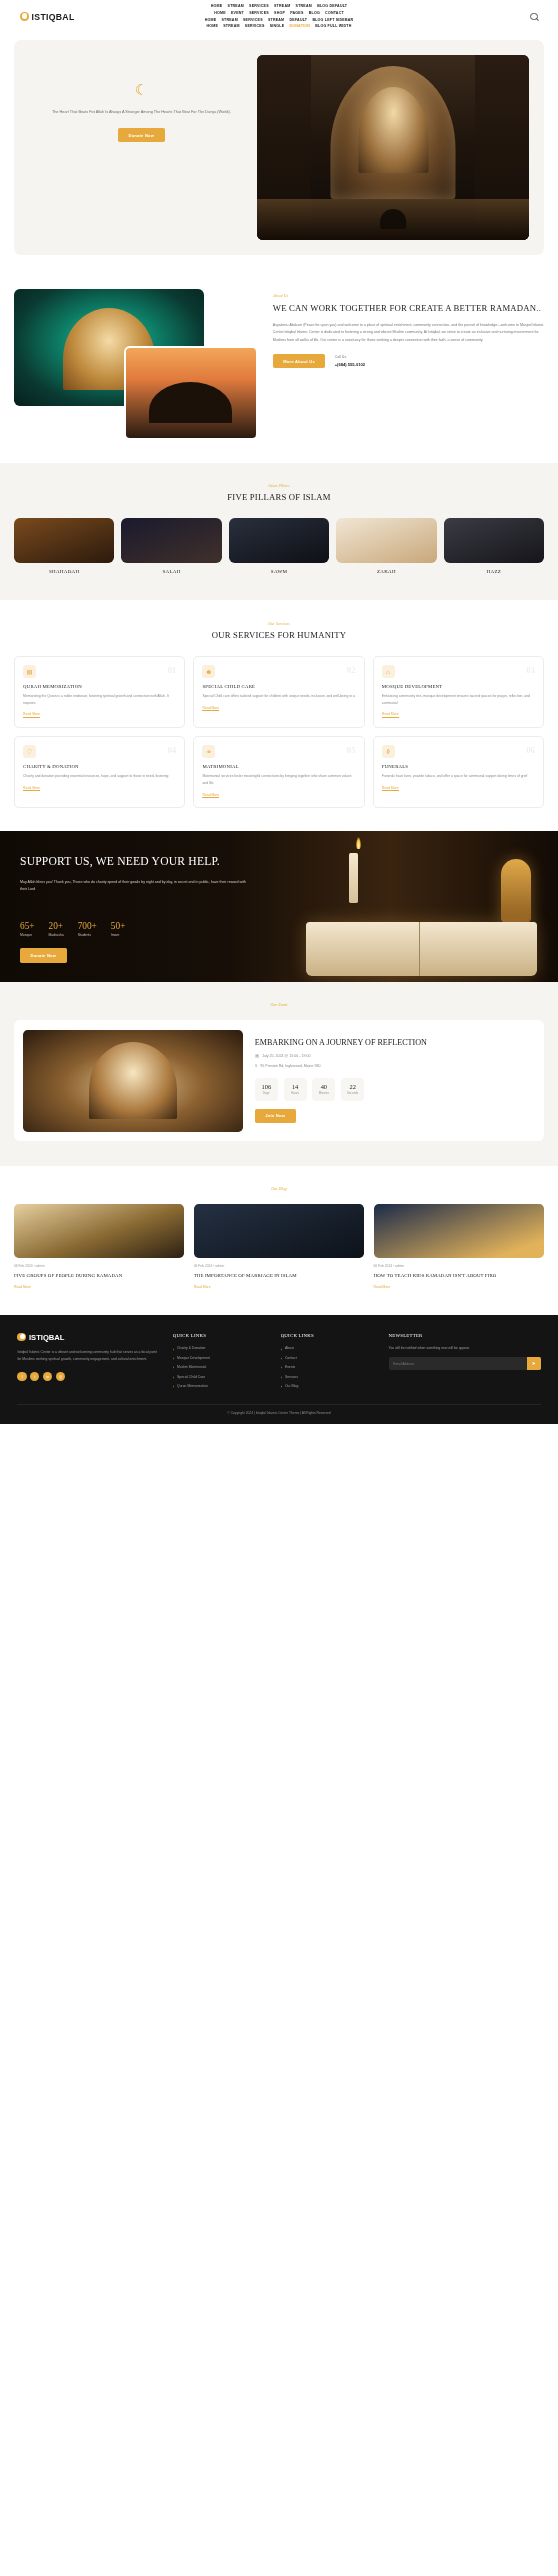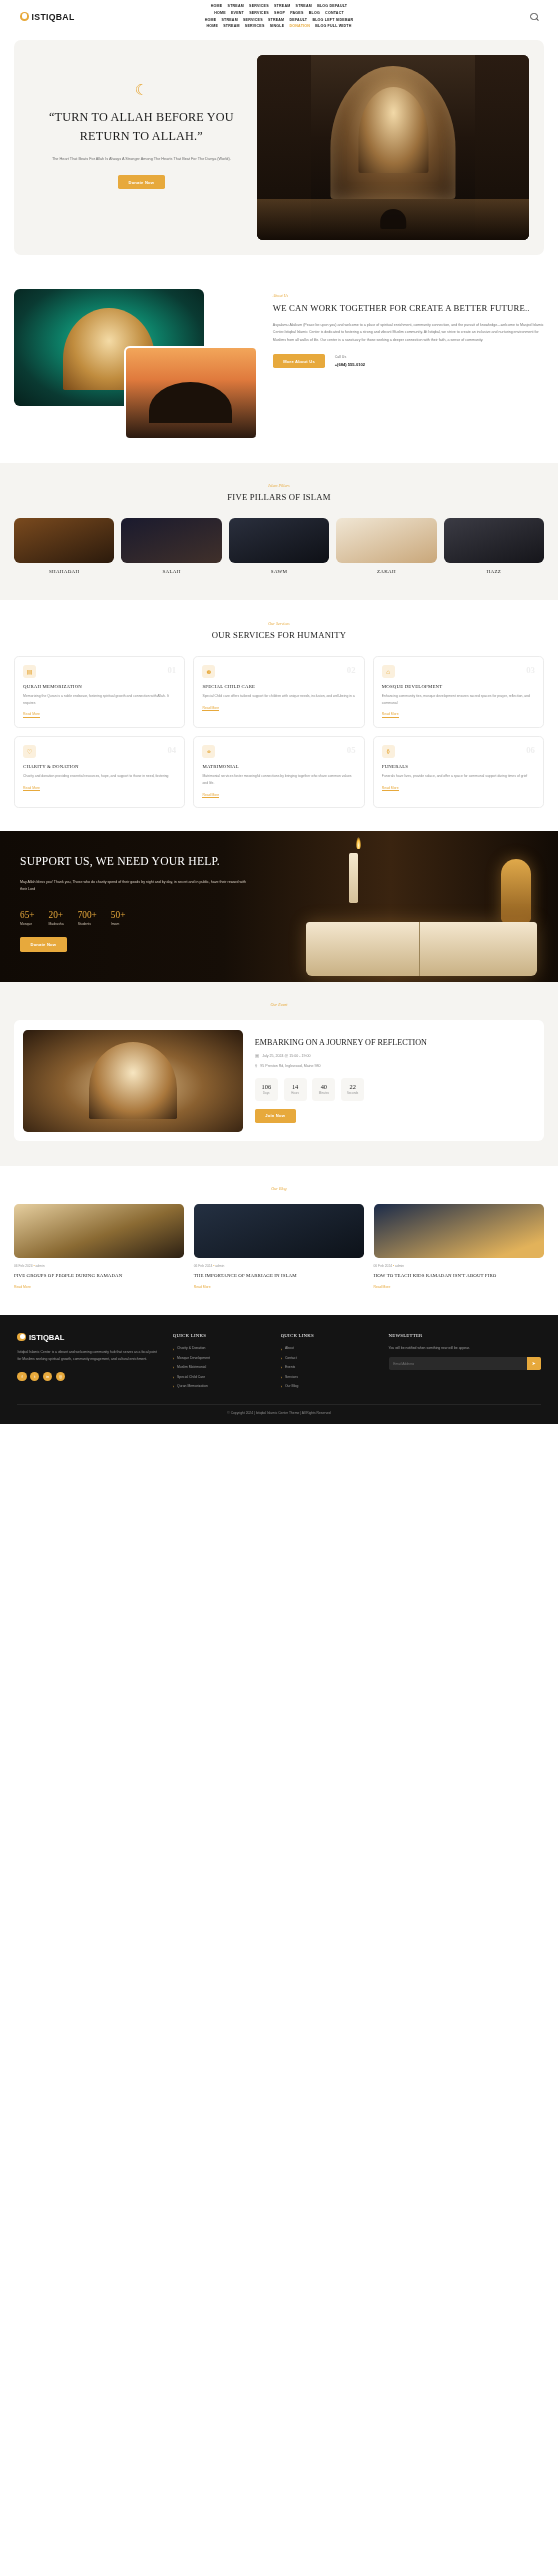--- a/index.html
+++ b/index.html
@@ -151,21 +151,21 @@
   .svc-more { font-size: 3.4px; color: #e7a93c; margin-top: 5.8px; display:inline-block; border-bottom:0.6px solid #e7a93c; padding-bottom:0.6px; cursor:pointer;}
 
   
   .support {
     display: flex; min-height: 151px; position: relative; overflow: hidden;
     background: linear-gradient(90deg,#100a05 0%, #160e07 40%, #3a2410 70%, #120b05 100%);
   }
   .support-left { width: 52%; padding: 22px 17.4px 17.4px 20px; color: #fff; position: relative; z-index: 2; }
   .support-title { font-family:"Liberation Serif", serif; font-size: 11.6px; line-height: 1.5; letter-spacing:0.2px; }
   .support-body { font-size: 3.6px; line-height: 2.1; color: #d9cfc2; margin-top: 8.1px; width: 92%; }
-  .stats { display: flex; gap: 14px; margin-top: 16px; }
+  .stats { display: flex; gap: 14px; margin-top: 27px; }
   .stat-n { font-family:"Liberation Serif", serif; font-size: 9.3px; color: #fff; }
   .stat-n span { color: #e7a93c; }
   .stat-l { font-size: 3.4px; color: #cbbfae; margin-top: 1.7px; }
   .support-right { flex: 1; position: relative; }
   .candle {
     position:absolute; left: 22%; top: 14%; width: 9.3px; height: 50px;
     background: linear-gradient(180deg,#f6e9cf,#d6c19a); border-radius: 1.7px;
   }
   .flame {
     position:absolute; left: 24.6%; top: 4%; width: 5.2px; height: 11.6px;
@@ -275,42 +275,41 @@
     </div>
     <div class="header-right">
       <span class="search-ico"></span>
     </div>
   </div>
 
   <div class="hero-outer">
     <div class="hero">
       <div class="hero-left">
         <div class="hero-moon">☾</div>
-        <div class="hero-title">“TURN TO ALLAH BEFORE YOU RETURN TO ALLAH.”</div>
         <div class="hero-sub">The Heart That Beats For Allah Is Always A Stranger Among The Hearts That Beat For The Dunya (World).</div>
         <button class="btn-amber">Donate Now</button>
       </div>
       <div class="hero-img">
         <div class="pillar-l"></div>
         <div class="pillar-r"></div>
         <div class="arch"></div>
         <div class="floor"></div>
         <div class="hero-figure"></div>
       </div>
     </div>
   </div>
 
   <div class="about">
     <div class="about-media">
       <div class="about-img1"></div>
       <div class="about-img2"></div>
     </div>
     <div class="about-text">
       <div class="eyebrow">About Us</div>
-      <div class="h2">WE CAN WORK TOGETHER FOR CREATE A BETTER FUTURE..</div>
+      <div class="h2">WE CAN WORK TOGETHER FOR CREATE A BETTER RAMADAN..</div>
       <div class="body-sm">Asyalamu Alaikum (Peace be upon you) and welcome to a place of spiritual enrichment, community connection, and the pursuit of knowledge—welcome to Masjed Islamic Center.Istiqbal Islamic Center is dedicated to fostering a strong and vibrant Muslim community. At Istiqbal, we strive to create an inclusive and nurturing environment for Muslims from all walks of life. Our center is a sanctuary for those seeking a deeper connection with their faith, a sense of community.</div>
       <div class="about-cta">
         <button class="btn-amber" style="margin-top:0">More About Us</button>
         <div class="callus">
           <span>Call Us</span>
           <b>+(684) 555-0102</b>
         </div>
       </div>
     </div>
   </div>

